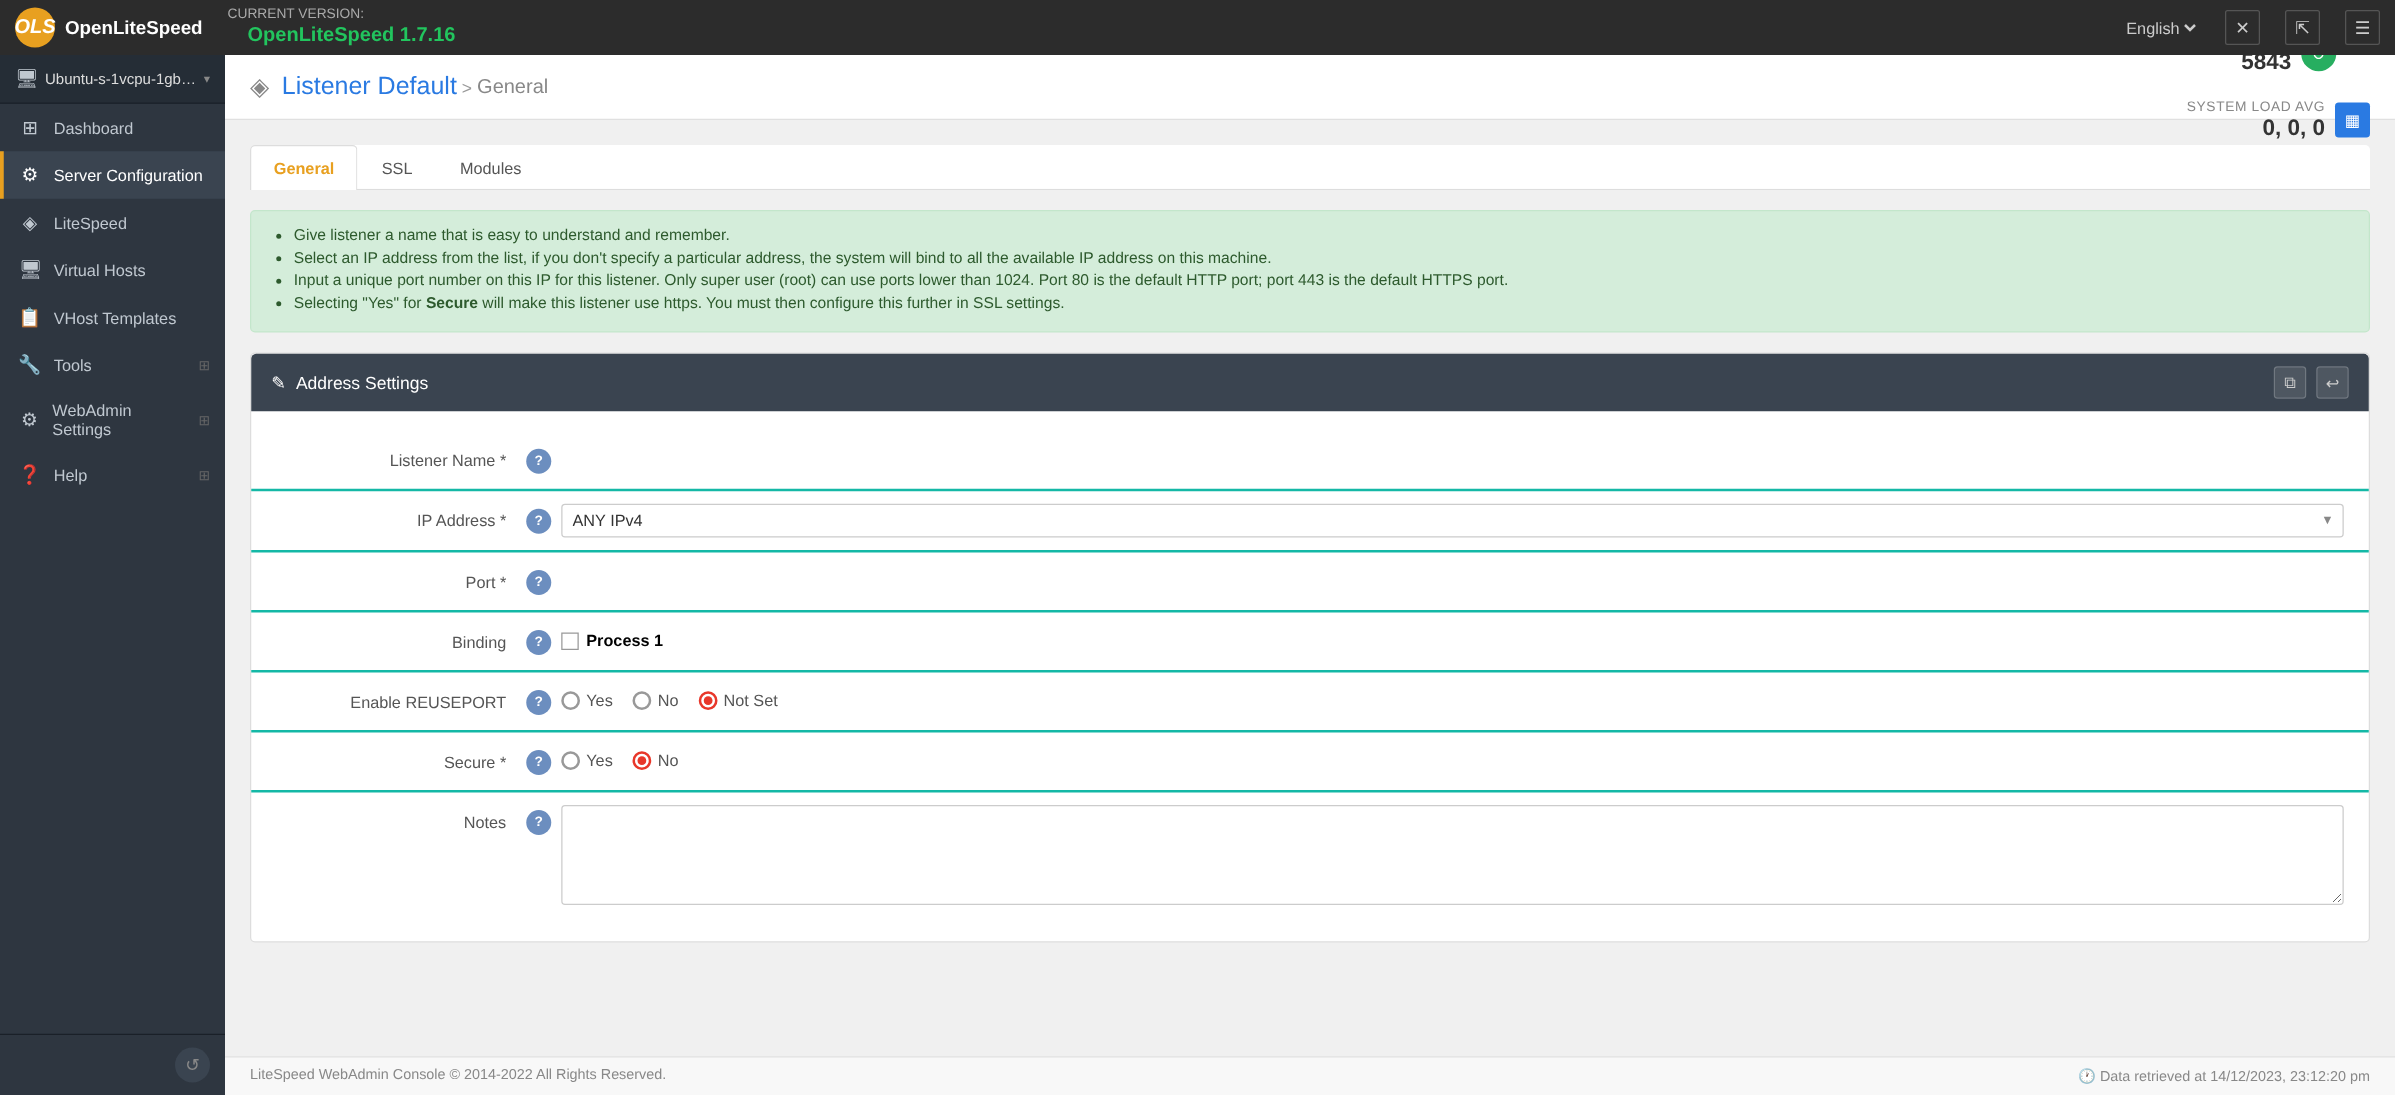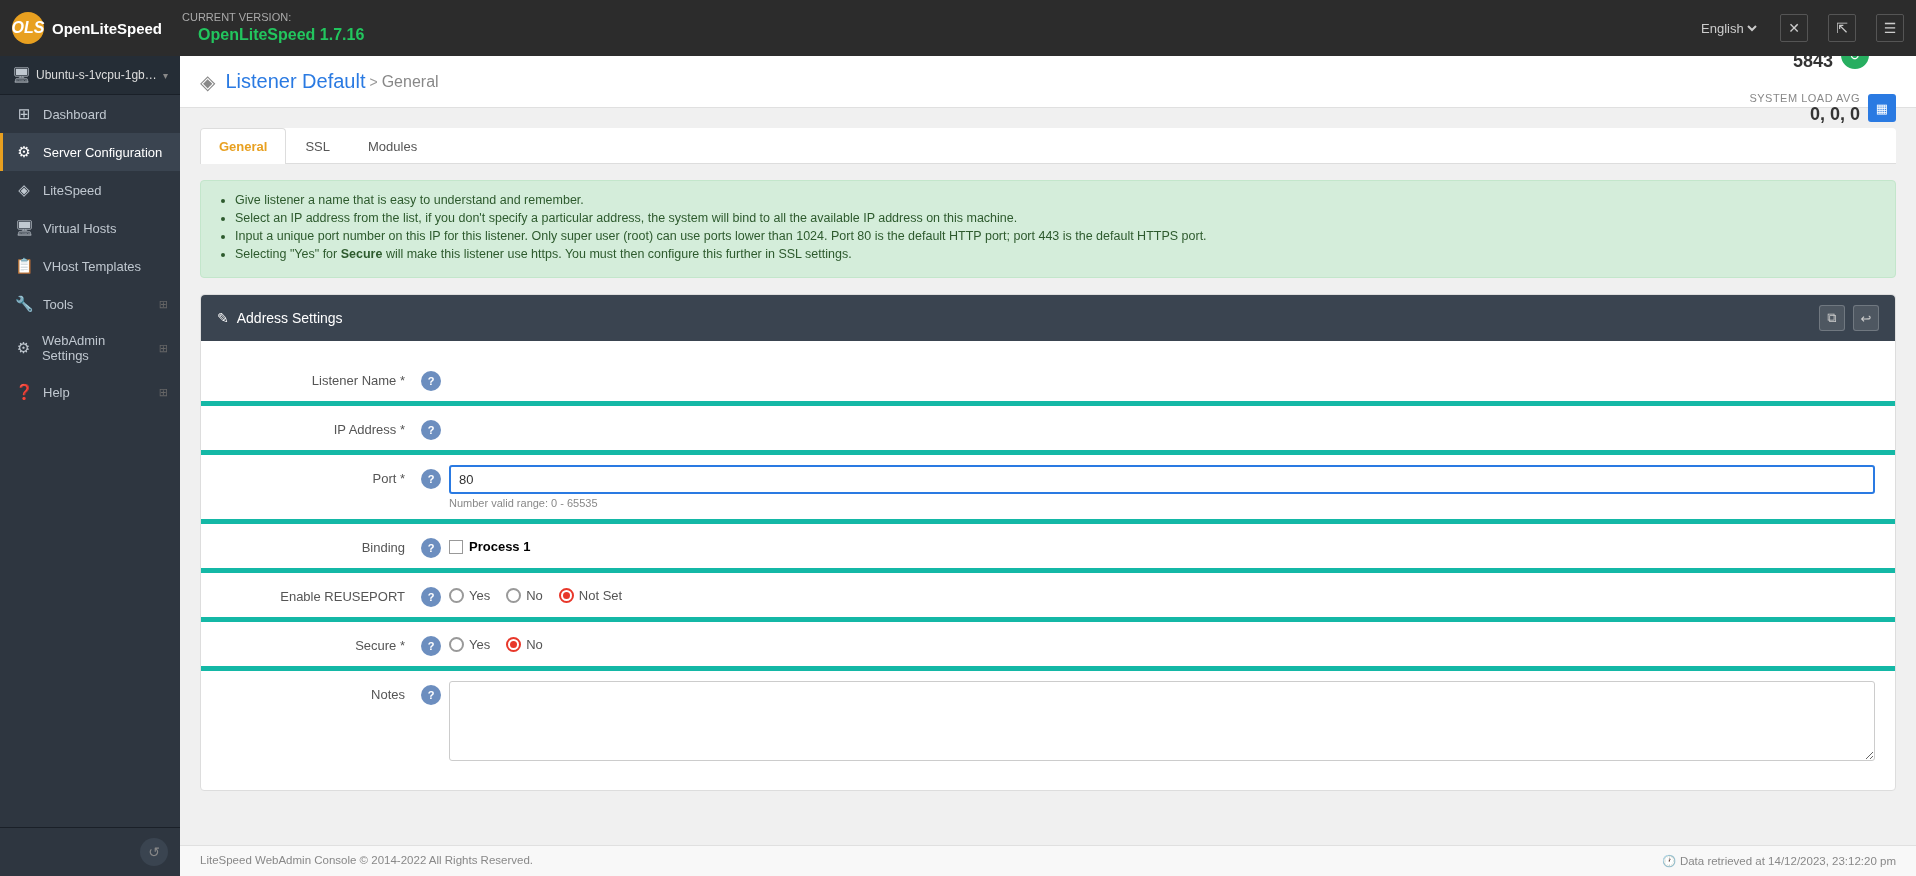--- a/index.html
+++ b/index.html
@@ -5,21 +5,21 @@
     * { box-sizing: border-box; margin: 0; padding: 0; }
     body { font-family: 'Segoe UI', Arial, sans-serif; font-size: 13px; background: #f0f0f0; display: flex; flex-direction: column; height: 876px; overflow: hidden; }
 
     
     .topbar {
       background: #2c2c2c;
       color: #ccc;
       display: flex;
       align-items: center;
       padding: 0 12px;
-      height: 56px;
+      height: 44px;
       flex-shrink: 0;
     }
     .topbar-logo {
       display: flex;
       align-items: center;
       gap: 8px;
       color: #fff;
       font-size: 15px;
       font-weight: bold;
     }
@@ -297,21 +297,21 @@
       color: #ccc;
       font-size: 13px;
     }
 
     
     .form-body { padding: 16px 0; }
     .form-row {
       display: flex;
       align-items: flex-start;
       padding: 10px 20px;
-      border-bottom: 5px solid #14b8a6;
+      border-bottom: 2px solid #14b8a6;
       min-height: 48px;
     }
     .form-row:last-child { border-bottom: none; }
     .form-label {
       width: 200px;
       font-size: 13px;
       color: #555;
       padding-top: 6px;
       flex-shrink: 0;
       text-align: right;
@@ -586,30 +586,31 @@
             <div class="form-help">
               <div class="help-icon">?</div>
             </div>
           </div>
 
           <div class="form-row">
             <div class="form-label">IP Address *</div>
             <div class="form-help">
               <div class="help-icon">?</div>
             </div>
+            <div class="form-control">
+              <div class="select-wrapper">
+                <select class="form-select"><option>ANY IPv4</option></select>
+              </div>
+            </div>
           </div>
 
           <div class="form-row">
             <div class="form-label">Port *</div>
             <div class="form-help">
               <div class="help-icon">?</div>
-            </div>
-            <div class="form-control">
-              <input type="text" class="form-input-port" value="80" style="border: 2px solid rgb(42, 122, 226);">
-              <div class="form-hint">Number valid range: 0 - 65535</div>
             </div>
           </div>
 
           <div class="form-row">
             <div class="form-label">Binding</div>
             <div class="form-help">
               <div class="help-icon">?</div>
             </div>
             <div class="form-control">
               <div class="checkbox-wrapper">

